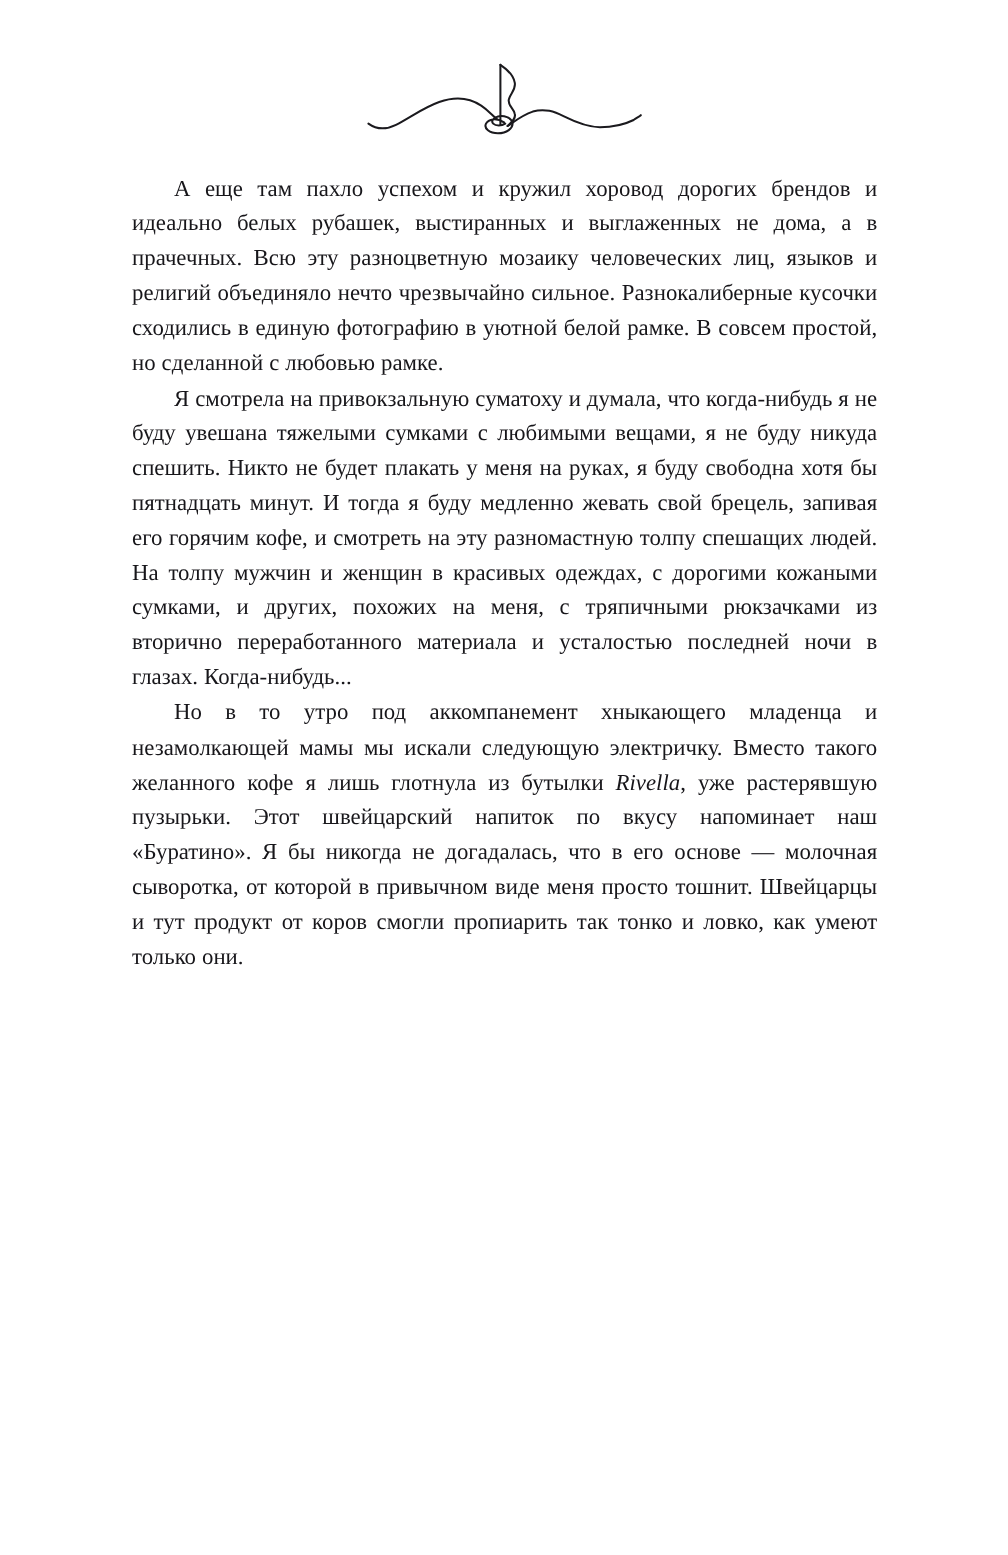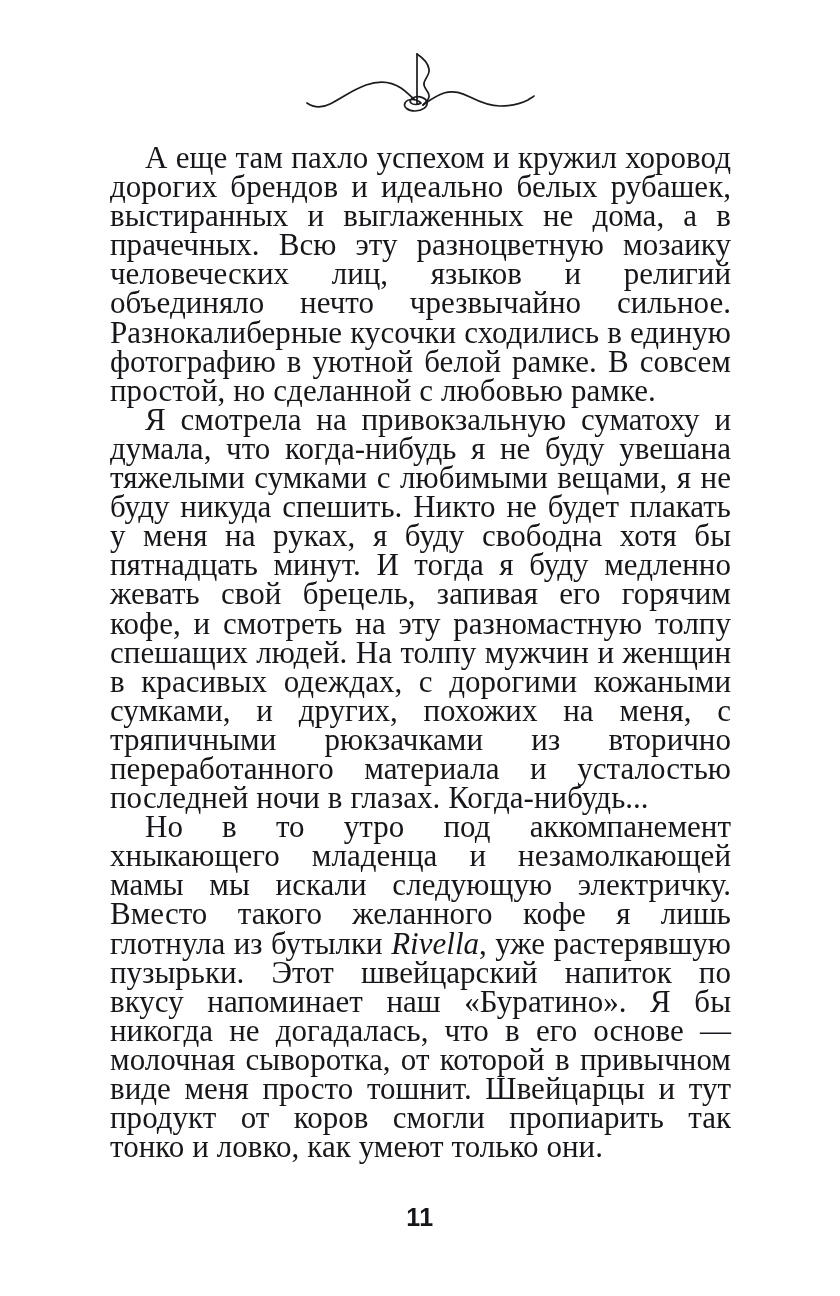--- a/index.html
+++ b/index.html
@@ -41,21 +41,21 @@
     top: 143px;
     width: 621px;
   }
 
   .para {
     margin: 0;
     padding: 0;
     text-indent: 35px;
     text-align: justify;
     font-family: "Liberation Serif", "DejaVu Serif", serif;
-    font-size: 31px;
+    font-size: 19px;
     line-height: 29.1px;
     color: #17161a;
     letter-spacing: 0.02px;
     word-spacing: 0.2px;
     -webkit-font-smoothing: antialiased;
   }
 
   .para + .para {
     margin-top: 0;
   }
@@ -105,15 +105,14 @@
 
     <p class="para">А еще там пахло успехом и кружил хоровод дорогих брендов и идеально белых рубашек, выстиранных и выглаженных не дома, а в прачечных. Всю эту разноцветную мозаику человеческих лиц, языков и религий объединяло нечто чрезвычайно сильное. Разнокалиберные кусочки сходились в единую фотографию в уютной белой рамке. В совсем простой, но сделанной с любовью рамке.</p>
 
     <p class="para">Я смотрела на привокзальную суматоху и думала, что когда-нибудь я не буду увешана тяжелыми сумками с любимыми вещами, я не буду никуда спешить. Никто не будет плакать у меня на руках, я буду свободна хотя бы пятнадцать минут. И тогда я буду медленно жевать свой брецель, запивая его горячим кофе, и смотреть на эту разномастную толпу спешащих людей. На толпу мужчин и женщин в красивых одеждах, с дорогими кожаными сумками, и других, похожих на меня, с тряпичными рюкзачками из вторично переработанного материала и усталостью последней ночи в глазах. Когда-нибудь...</p>
 
     <p class="para"><span>Но в то утро под аккомпанемент хныкающего младенца и незамолкающей мамы мы искали следующую электричку. Вместо такого желанного кофе я лишь глотнула из бутылки </span><i>Rivella</i><span>, уже растерявшую пузырьки. Этот швейцарский напиток по вкусу напоминает наш «Буратино». Я бы никогда не догадалась, что в его основе — молочная сыворотка, от которой в привычном виде меня просто тошнит. Швейцарцы и тут продукт от коров смогли пропиарить так тонко и ловко, как умеют только они.</span></p>
 
 
   </div>
 
-  <div class="folio">11</div>
 
 </div>
 
 </body></html>

